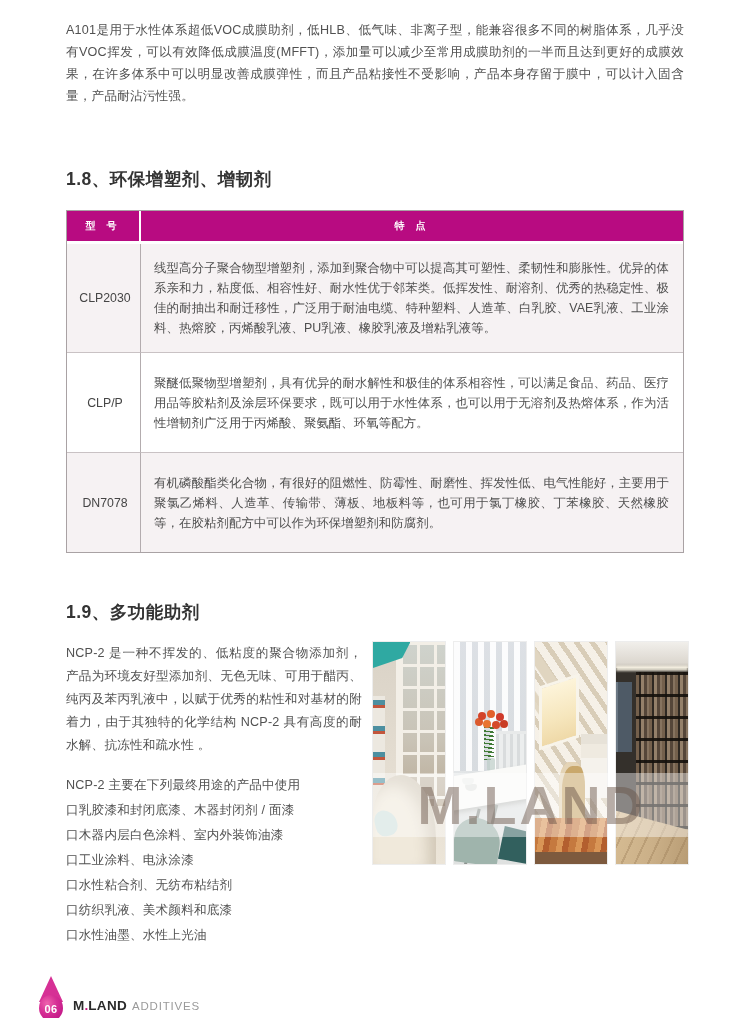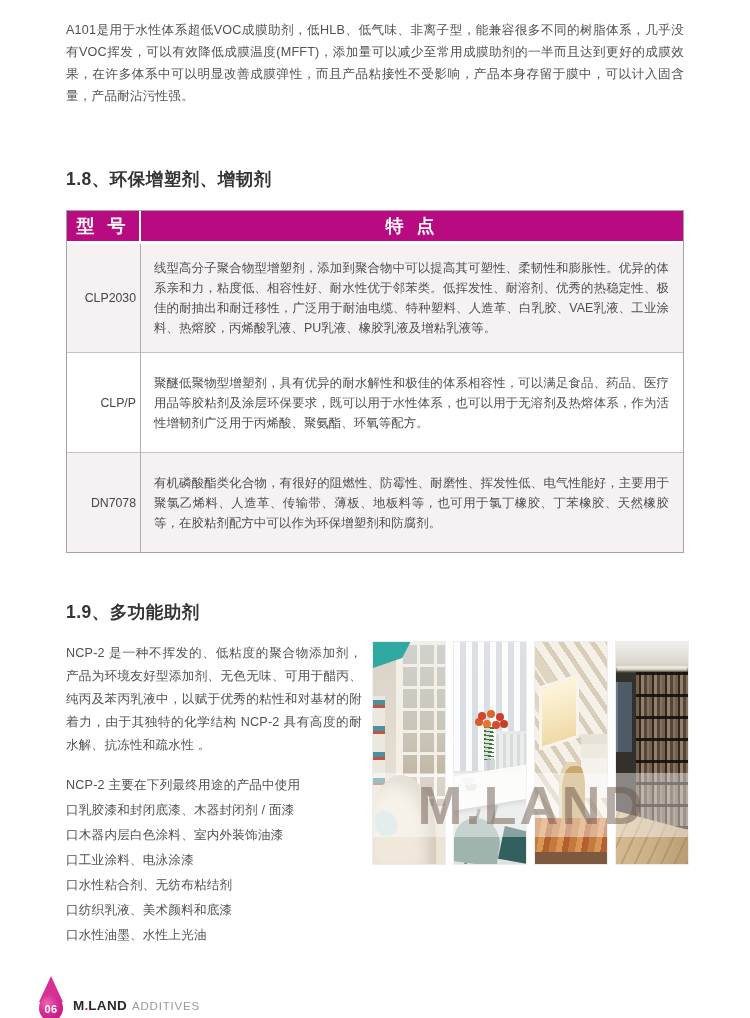--- a/index.html
+++ b/index.html
@@ -25,27 +25,27 @@
     text-align:justify;letter-spacing:0.2px;
   }
 
   
   .tbl{
     margin-top:19px;width:618px;border-collapse:separate;border-spacing:0;
     border:1px solid #a9a2a4;font-size:12.5px;color:#4f4f4f;
   }
   .tbl th{
     background:#b80b81;color:#ffffff;font-weight:bold;
-    font-size:18px;letter-spacing:4px;height:28px;
+    font-size:10px;letter-spacing:4px;height:28px;
     border-bottom:3px solid #ffffff;
   }
   .tbl th.th-model{width:62px;border-right:2px solid #ffffff;}
   .tbl td{vertical-align:middle;background:#ffffff;}
   .tbl td.model{
-    width:62px;text-align:right;padding:6px 4px 6px 7px;
+    width:62px;text-align:center;padding:6px 4px 6px 7px;
     border-right:1px solid #b3acae;font-size:12.3px;color:#454545;
   }
   .tbl td.features{
     padding:8px 14px 8px 13px;text-align:justify;line-height:20px;
     font-size:12.4px;letter-spacing:0.1px;
   }
   .tbl tr.stripe td{background:#f6f2f3;}
   .tbl tr.r1 td{height:92px;}
   .tbl tr.r2 td{height:83px;border-top:1px solid #c9c2c4;border-bottom:1px solid #c9c2c4;}
   .tbl tr.r3 td{height:83px;}

